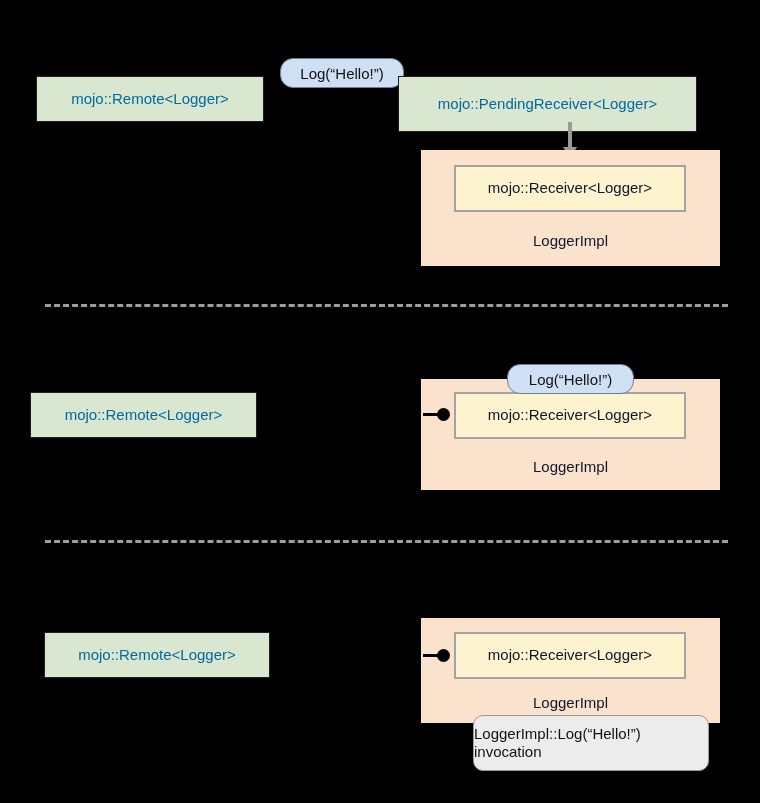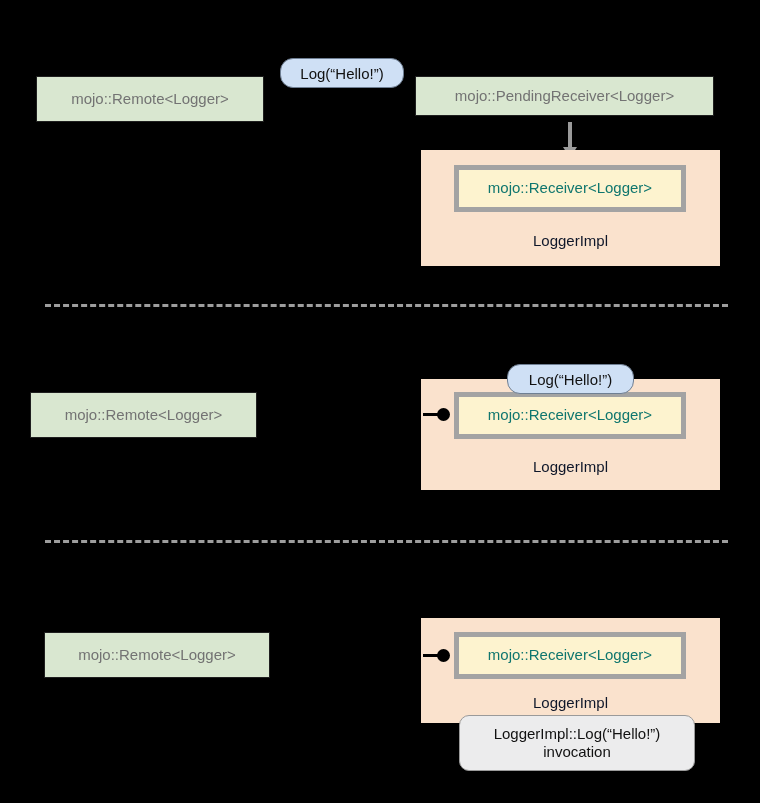--- a/index.html
+++ b/index.html
@@ -1,45 +1,45 @@
 <!DOCTYPE html>
 <html><head>
 <meta charset="utf-8">
 <style>
   html,body{margin:0;padding:0;background:#000;}
   #stage{position:relative;width:760px;height:803px;background:#000;overflow:hidden;
          font-family:"Liberation Sans","DejaVu Sans",sans-serif;}
   .abs{position:absolute;box-sizing:border-box;}
 
   
-  .green{background:#d9e7d0;border:1px solid #1f1f1f;color:#737373;
+  .green{background:#d9e7d0;border:1px solid #1f1f1f;color:#0369a1;
          display:flex;align-items:center;justify-content:center;
          font-size:15px;line-height:1.1;text-align:center;white-space:nowrap;}
 
   
   .peach{background:#fae2cd;border:none;}
 
   
-  .yellow{background:#fdf3cf;border:5px solid #a3a3a3;color:#0f766e;
+  .yellow{background:#fdf3cf;border:2px solid #a3a3a3;color:#0f172a;
           display:flex;align-items:center;justify-content:center;
           font-size:15px;line-height:1.1;white-space:nowrap;}
 
   
   .impl-label{color:#0f172a;font-size:15px;text-align:center;width:100%;}
 
   
   .badge-blue{background:#cfe0f5;border:1px solid #6f7f93;border-radius:13px;
               color:#111;font-size:15px;display:flex;align-items:center;
               justify-content:center;white-space:nowrap;}
 
   
   .badge-gray{background:#ececed;border:1px solid #9a9a9a;border-radius:10px;
               color:#111;font-size:15px;line-height:1.22;text-align:center;
-              display:flex;flex-direction:column;align-items:center;
-              justify-content:center;}
+              display:flex;flex-direction:column;align-items:flex-start;
+              justify-content:center;margin-left:14px;}
 
   
   .divider{border-top:3px dashed #9d9d9d;height:0;}
 
   
   .arrow-line{background:#9a9a9a;}
   .arrow-head{width:0;height:0;border-left:7px solid transparent;
               border-right:7px solid transparent;border-top:11px solid #9a9a9a;}
 
   
@@ -52,21 +52,21 @@
 <div id="stage">
 
   <div class="abs green" style="left:36px;top:76px;width:228px;height:46px;">
     <span>mojo::Remote&lt;Logger&gt;</span>
   </div>
 
   <div class="abs badge-blue" style="left:280px;top:58px;width:124px;height:30px;">
     <span>Log(“Hello!”)</span>
   </div>
 
-  <div class="abs green" style="left:415px;top:76px;width:299px;height:40px;">
+  <div class="abs green" style="left:398px;top:76px;width:299px;height:56px;">
     <span>mojo::PendingReceiver&lt;Logger&gt;</span>
   </div>
 
   <div class="abs arrow-line" style="left:568px;top:122px;width:4px;height:27px;"></div>
   <div class="abs arrow-head" style="left:563px;top:147px;"></div>
 
   <div class="abs peach" style="left:421px;top:150px;width:299px;height:116px;">
     <div class="abs yellow" style="left:33px;top:15px;width:232px;height:47px;">
       <span>mojo::Receiver&lt;Logger&gt;</span>
     </div>

